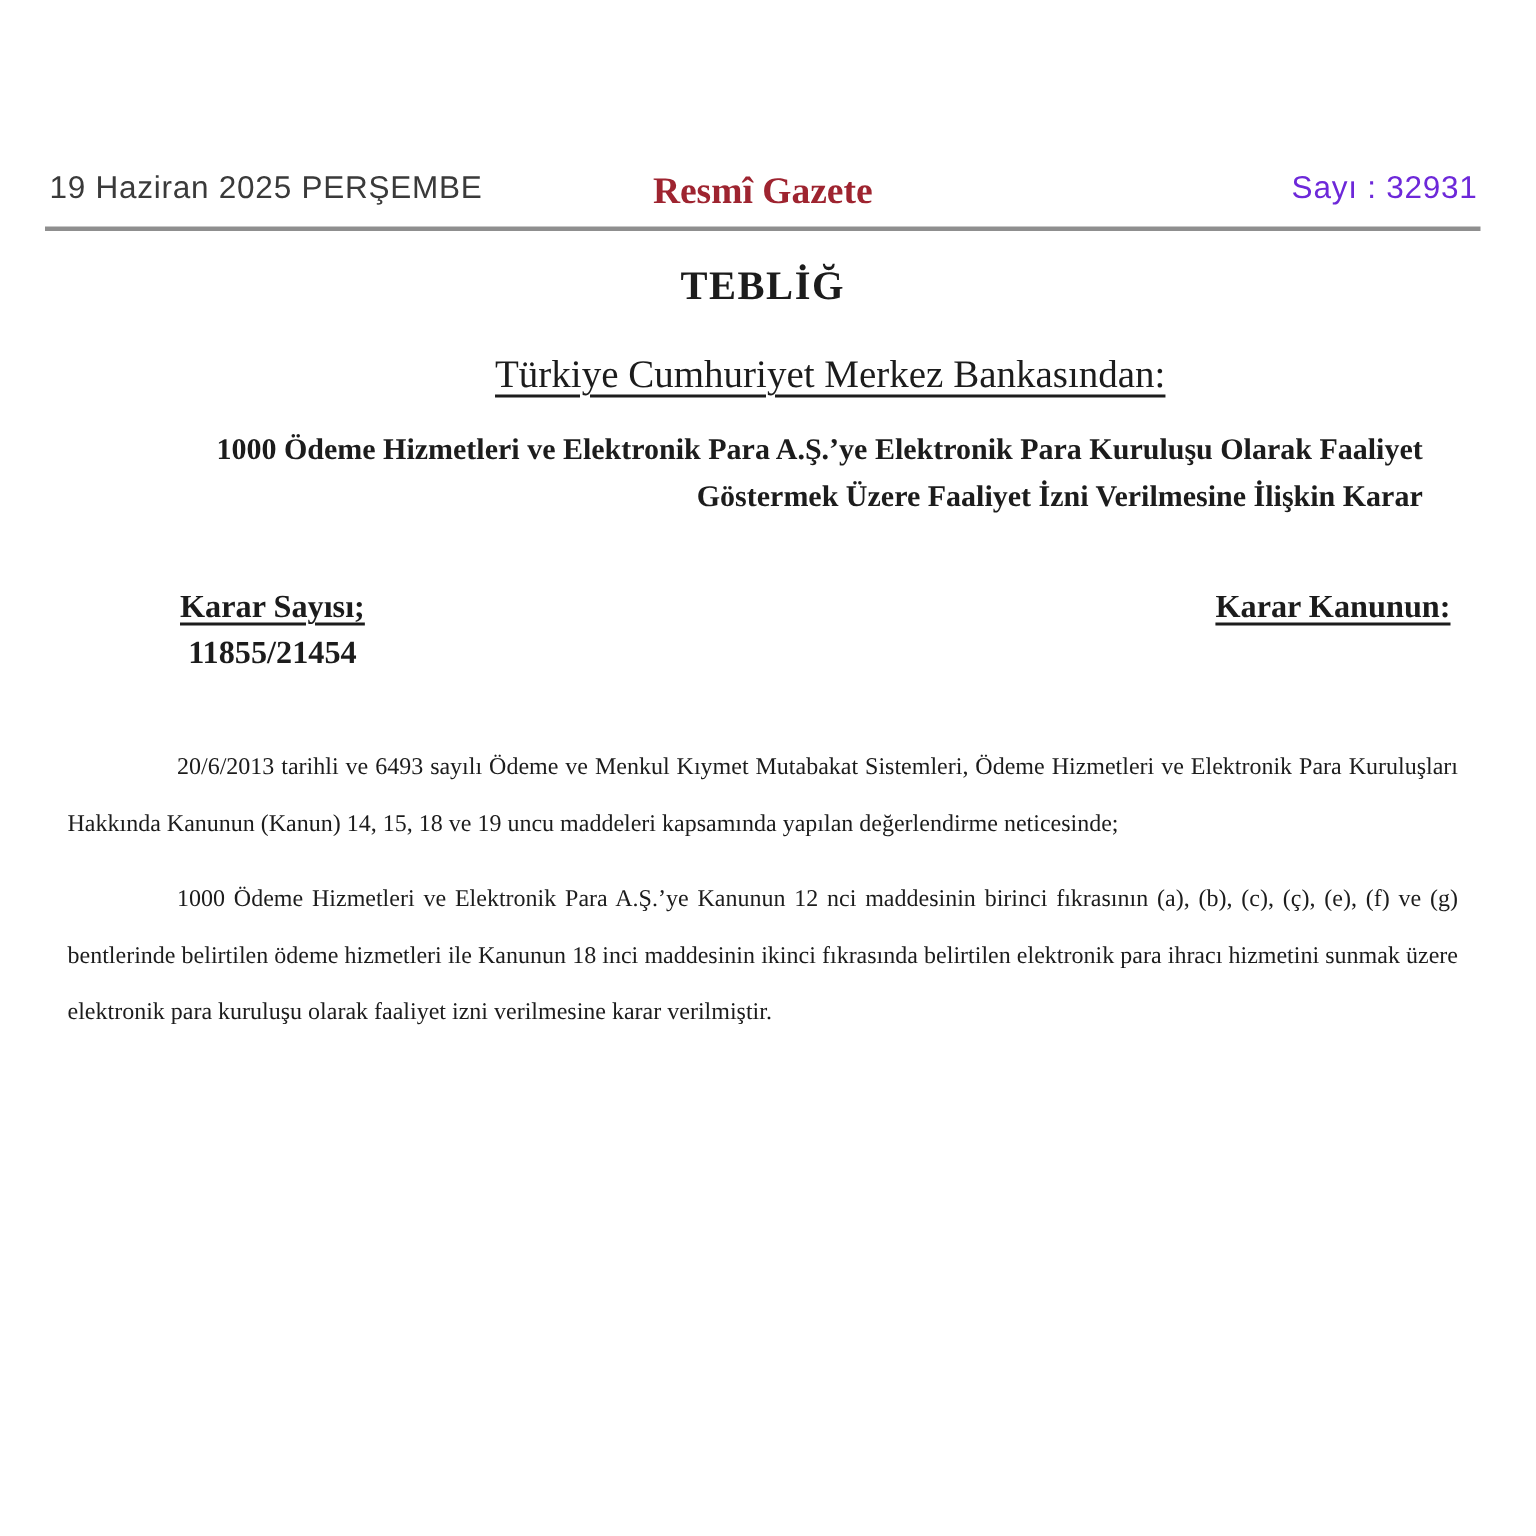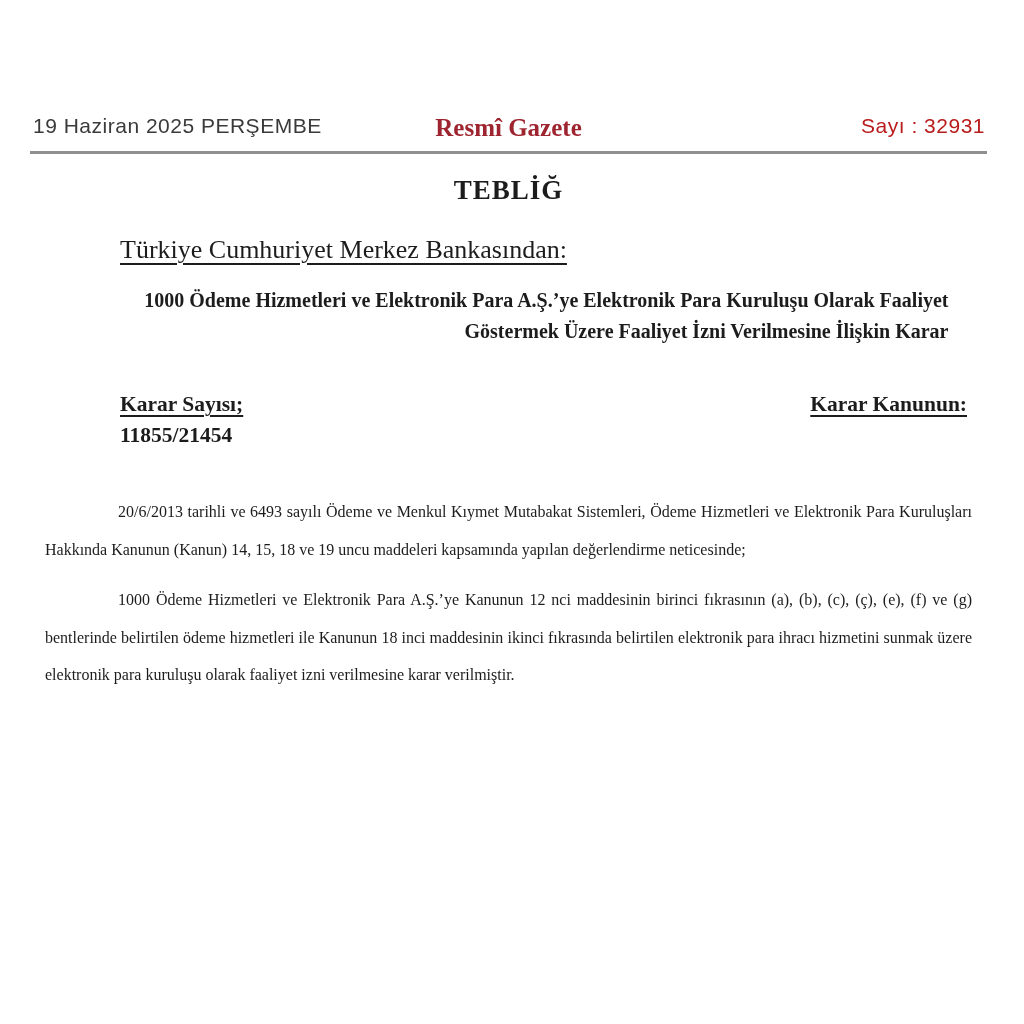--- a/index.html
+++ b/index.html
@@ -46,21 +46,21 @@
     font-size: 25px;
     color: #9e2430;
     white-space: nowrap;
   }
   .gz-issue {
     position: absolute;
     right: 2px;
     bottom: 2px;
     font-family: "Liberation Sans", sans-serif;
     font-size: 21px;
-    color: #b91c1c;
+    color: #6d28d9;
     letter-spacing: 0.5px;
   }
   .gz-rule {
     border: none;
     border-top: 3px solid #8f8f8f;
     margin: 11px 0 0 0;
   }
   
   .section-heading {
     margin: 21px 0 0 0;
@@ -69,20 +69,21 @@
     font-weight: bold;
     letter-spacing: 1px;
   }
   
   .source-line {
     margin: 29px 0 0 90px;
     font-size: 26px;
     text-decoration: underline;
     text-underline-offset: 5px;
     text-decoration-thickness: 2px;
+    text-align: center;
   }
   
   .decision-title {
     margin: 20px auto 0 auto;
     max-width: 880px;
     text-align: right;
     font-size: 20px;
     font-weight: bold;
     line-height: 31px;
   }
@@ -90,20 +91,21 @@
   .decision-meta {
     margin-top: 42px;
     display: flex;
     justify-content: space-between;
     align-items: flex-start;
   }
   .decision-col {
     font-size: 21.5px;
     font-weight: bold;
     line-height: 31px;
+    text-align: center;
   }
   .decision-col.left  { margin-left: 90px; }
   .decision-col.right { margin-right: 20px; text-align: right; }
   .decision-label {
     text-decoration: underline;
     text-underline-offset: 4px;
     text-decoration-thickness: 2px;
   }
   .decision-value { font-weight: bold; }
   

